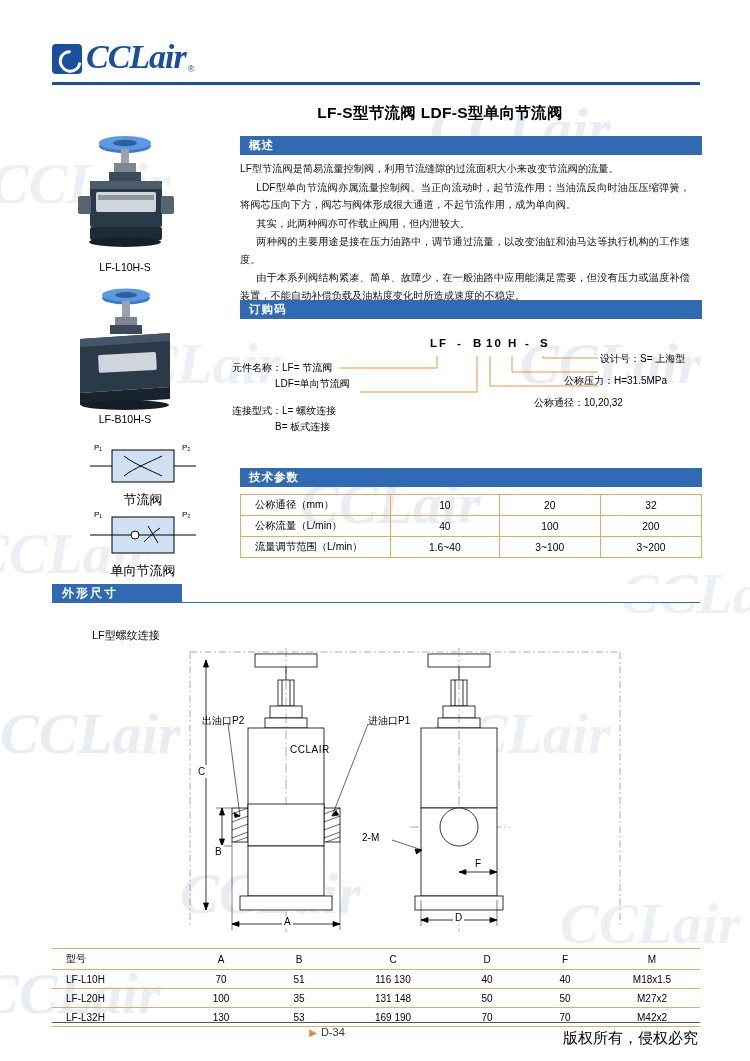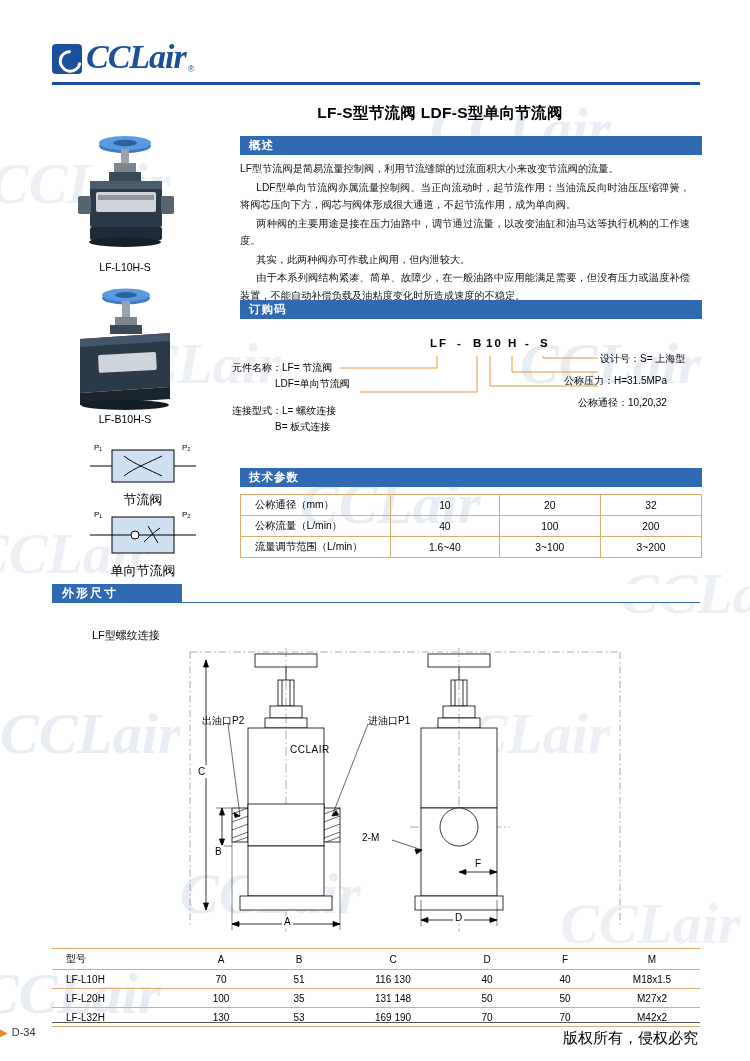--- a/index.html
+++ b/index.html
@@ -107,21 +107,21 @@
     border-top:1px solid #e0a96d; border-bottom:1px solid #e0a96d;
     padding:3px 2px; text-align:center; height:19px; font-weight:normal;
   }
   table.dt td.nm, table.dt th.nm { text-align:left; padding-left:14px; }
 
   
   .symcap { position:absolute; font-size:13px; text-align:center; width:90px;}
 
   
   .pagenum {
-    position:absolute; left:0; top:1026px; width:654px; text-align:left;
+    position:absolute; left:0; top:1026px; width:654px; text-align:center;
     font-size:11px; color:#333;
   }
   .pagenum .tri { color:#e08a2e; font-size:10px; margin-right:4px; }
   .copy {
     position:absolute; right:52px; top:1029px; font-size:15px; color:#000;
   }
   .foot-rule{ position:absolute; left:52px; top:1022px; width:648px; height:1px; background:#555;}
   .lf-thread-label{ position:absolute; left:92px; top:628px; font-size:11px;}
   svg { display:block; }
 </style>
@@ -217,22 +217,22 @@
   <div style="position:absolute; left:94px; top:-2px; font-size:8px;">P₂</div>
 </div>
 <div class="symcap" style="left:98px; top:562px;">单向节流阀</div>
 
 <div class="sec" style="left:240px; top:136px; width:462px;">
   <span>概述</span>
 </div>
 <div class="ov">
   <p class="noind">LF型节流阀是简易流量控制阀，利用节流缝隙的过流面积大小来改变节流阀的流量。</p>
   <p>LDF型单向节流阀亦属流量控制阀。当正向流动时，起节流作用；当油流反向时油压压缩弹簧，将阀芯压向下方，阀芯与阀体形成很大通道，不起节流作用，成为单向阀。</p>
+  <p>其实，此两种阀亦可作载止阀用，但内泄较大。</p>
   <p>两种阀的主要用途是接在压力油路中，调节通过流量，以改变油缸和油马达等执行机构的工作速度。</p>
-  <p>其实，此两种阀亦可作载止阀用，但内泄较大。</p>
   <p>由于本系列阀结构紧凑、简单、故障少，在一般油路中应用能满足需要，但没有压力或温度补偿装置，不能自动补偿负载及油粘度变化时所造成速度的不稳定。</p>
 </div>
 
 <div class="sec" style="left:240px; top:300px; width:462px;">
   <span>订购码</span>
 </div>
 
 <div class="oc-code" style="left:430px; top:337px;">LF</div>
 <div class="oc-code" style="left:457px; top:337px;">-</div>
 <div class="oc-code" style="left:473px; top:337px;">B</div>
@@ -258,21 +258,21 @@
   </svg>
 </div>
 
 <div class="oc-txt" style="left:232px; top:360px;">元件名称：LF= 节流阀</div>
 <div class="oc-txt" style="left:275px; top:376px;">LDF=单向节流阀</div>
 <div class="oc-txt" style="left:232px; top:403px;">连接型式：L= 螺纹连接</div>
 <div class="oc-txt" style="left:275px; top:419px;">B= 板式连接</div>
 
 <div class="oc-txt" style="left:600px; top:351px;">设计号：S= 上海型</div>
 <div class="oc-txt" style="left:564px; top:373px;">公称压力：H=31.5MPa</div>
-<div class="oc-txt" style="left:534px; top:395px;margin-left:44px;">公称通径：10,20,32</div>
+<div class="oc-txt" style="left:534px; top:395px;">公称通径：10,20,32</div>
 
 <div class="sec" style="left:240px; top:468px; width:462px;">
   <span>技术参数</span>
 </div>
 
 <table class="tp" style="left:240px; top:494px; width:462px;">
   <tbody>
       <tr>
     <td class="lbl" style="width:150px;">公称通径（mm）</td>
     <td>10</td>

